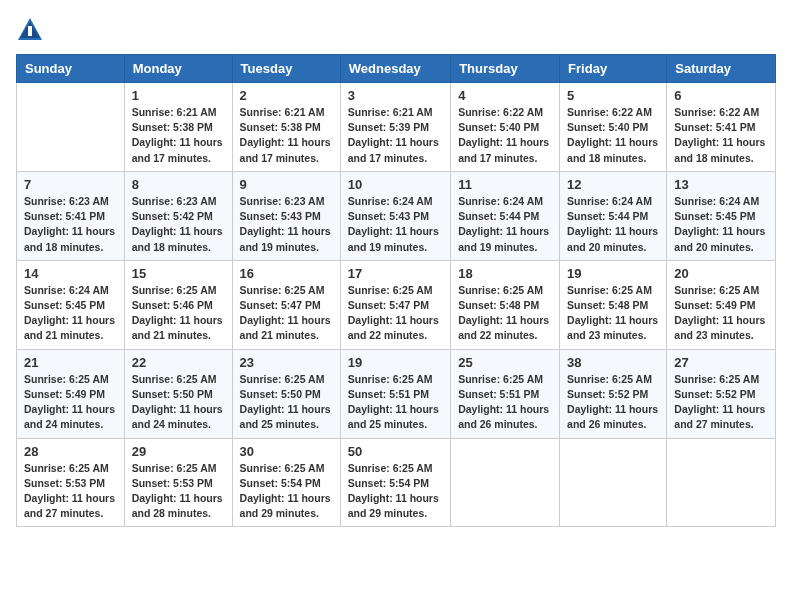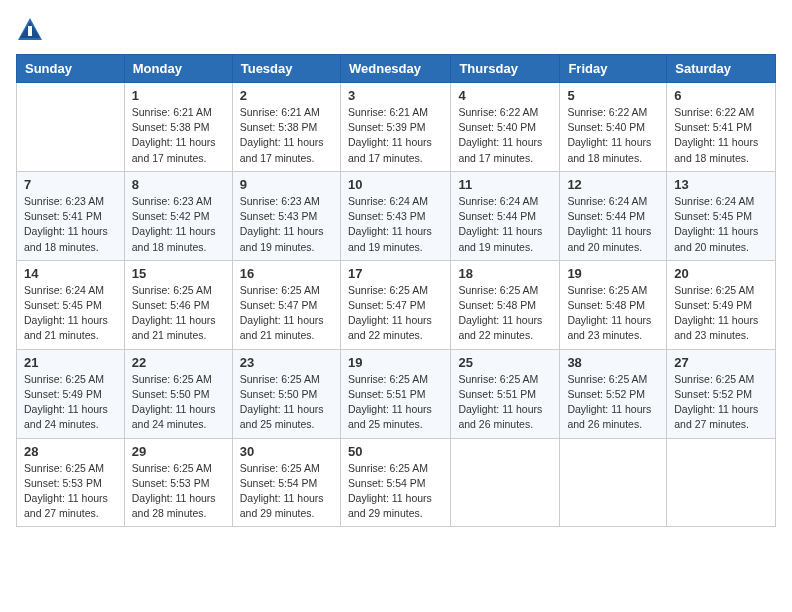--- a/index.html
+++ b/index.html
@@ -82,20 +82,21 @@
     .day-number {
       font-size: 13px;
       font-weight: bold;
       display: block;
       margin-bottom: 2px;
     }
     .day-info {
       font-size: 10.5px;
       line-height: 1.45;
       color: #333;
+      font-weight: bold;
     }
     .empty-cell {
       background: #fff !important;
     }
   </style>
 </head>
 <body>
 
 <div class="header">
   <div class="logo">

